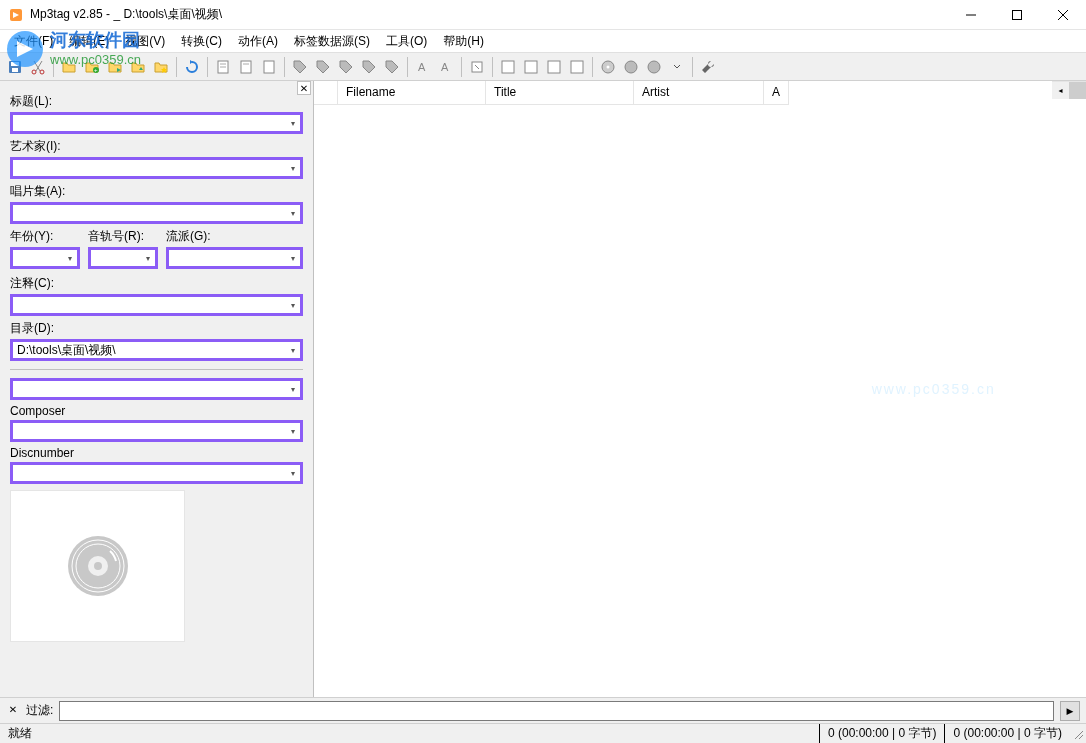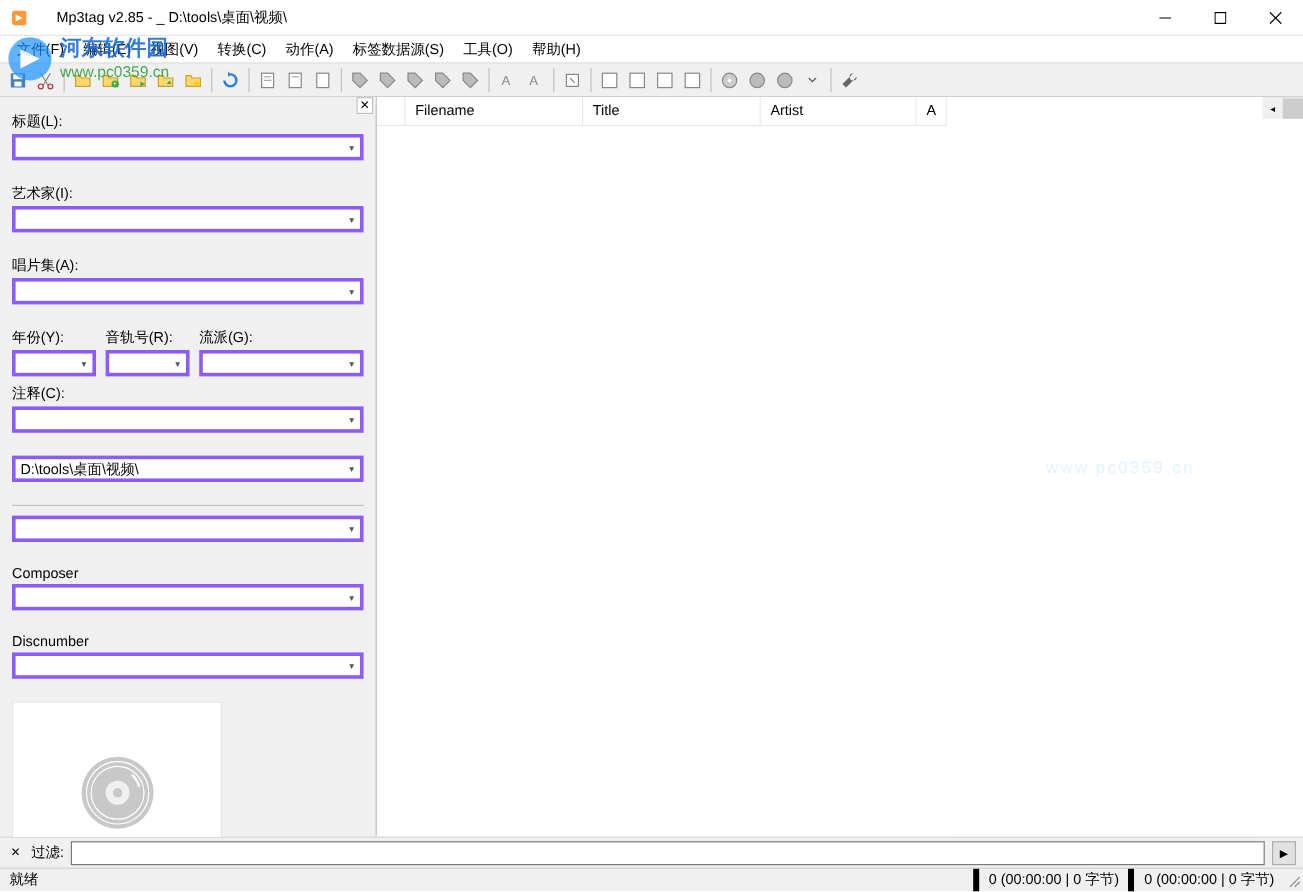--- a/index.html
+++ b/index.html
@@ -1,37 +1,37 @@
 <!DOCTYPE html>
 <html><head>
 <meta charset="utf-8">
 <style>
 * { box-sizing: border-box; margin: 0; padding: 0; }
 body { font-family: "Microsoft YaHei", "Segoe UI", sans-serif; font-size: 12px; background: #fff; overflow: hidden; width: 1086px; height: 743px; position: relative; }
 
-.titlebar { height: 30px; background: #fff; border-bottom: 1px solid #e5e5e5; display: flex; align-items: center; padding-left: 8px; gap: 17px; }
+.titlebar { height: 30px; background: #fff; border-bottom: 1px solid #e5e5e5; display: flex; align-items: center; padding-left: 8px; }
 .titlebar-icon { width: 16px; height: 16px; margin-right: 6px; }
 .titlebar-text { flex: 1; font-size: 12px; color: #000; }
 .win-controls { display: flex; }
 .win-btn { width: 46px; height: 30px; display: flex; align-items: center; justify-content: center; color: #000; cursor: default; }
 
 .menubar { height: 22px; display: flex; align-items: center; padding-left: 6px; background: #fff; }
 .menu-item { padding: 2px 8px; font-size: 12px; cursor: default; }
 
 .toolbar { height: 29px; background: #f0f0f0; border-top: 1px solid #e0e0e0; border-bottom: 1px solid #d0d0d0; display: flex; align-items: center; padding: 0 4px; gap: 1px; }
 .tool-btn { width: 22px; height: 22px; display: flex; align-items: center; justify-content: center; border: 1px solid transparent; cursor: default; }
 .tool-sep { width: 1px; height: 20px; background: #c0c0c0; margin: 0 3px; }
 
 .main-area { display: flex; height: calc(743px - 30px - 22px - 29px - 26px - 20px); }
 
 .left-panel { width: 314px; background: #f0f0f0; border-right: 1px solid #c0c0c0; display: flex; flex-direction: column; position: relative; }
 .panel-header { height: 6px; background: #f0f0f0; position: relative; }
 .panel-close { position: absolute; right: 2px; top: 0; width: 14px; height: 14px; font-size: 10px; text-align: center; line-height: 13px; cursor: default; border: 1px solid #c0c0c0; background: #fff; }
 .panel-body { padding: 6px 10px; overflow-y: auto; flex: 1; }
-.field { margin-bottom: 19px; }
+.field { margin-bottom: 4px; }
 .field-label { font-size: 12px; color: #000; margin-bottom: 2px; display: block; }
 .field-row { display: flex; gap: 8px; }
 .field-col { flex: 1; }
 .combo { width: 100%; height: 22px; border: 3px solid #8b5cf6; background: #fff; font-size: 12px; padding: 0 18px 0 4px; appearance: none; position: relative; }
 .combo-wrap { position: relative; }
 .combo-arrow { position: absolute; right: 1px; top: 1px; width: 18px; height: 20px; display: flex; align-items: center; justify-content: center; pointer-events: none; font-size: 8px; color: #555; }
 .sep-line { height: 1px; background: #c0c0c0; margin: 8px 0; }
 
 .art-box { width: 175px; height: 152px; background: #fff; margin-top: 6px; display: flex; align-items: center; justify-content: center; border: 1px solid #e5e5e5; }
 
@@ -44,21 +44,21 @@
 .scroll-track { flex: 1; background: #f0f0f0; position: relative; }
 .scroll-thumb { position: absolute; left: 0; top: 0; width: 220px; height: 17px; background: #cdcdcd; }
 
 .filter-bar { height: 26px; background: #f0f0f0; border-top: 1px solid #d0d0d0; display: flex; align-items: center; padding: 0 6px; gap: 6px; }
 .filter-close { width: 14px; height: 14px; font-size: 10px; text-align: center; cursor: default; }
 .filter-label { font-size: 12px; }
 .filter-input { flex: 1; height: 20px; border: 1px solid #7a7a7a; background: #fff; padding: 0 4px; }
 .filter-btn { width: 20px; height: 20px; border: 1px solid #adadad; background: #e1e1e1; display: flex; align-items: center; justify-content: center; font-size: 9px; cursor: default; }
 
 .statusbar { height: 20px; background: #f0f0f0; border-top: 1px solid #d0d0d0; display: flex; align-items: center; font-size: 12px; }
-.status-cell { padding: 0 8px; border-right: 5px solid #000000; height: 100%; display: flex; align-items: center; }
+.status-cell { padding: 0 8px; border-right: 1px solid #000000; height: 100%; display: flex; align-items: center; }
 .status-cell:first-child { flex: 1; }
 .resize-grip { width: 16px; display: flex; align-items: flex-end; justify-content: flex-end; padding: 2px; }
 
 .watermark-logo { position: absolute; top: 24px; left: 0px; pointer-events: none; opacity: 0.85; z-index: 100; }
 .watermark-center { position: absolute; top: 50%; left: 55%; transform: translate(-50%,-50%); color: #e0f3ff; font-size: 14px; letter-spacing: 2px; pointer-events: none; }
 </style>
 </head>
 <body>
 
 <div class="watermark-logo">
@@ -305,20 +305,21 @@
         <div class="field-col">
           <label class="field-label">流派(G):</label>
           <div class="combo-wrap"><input class="combo" style=""><span class="combo-arrow">▾</span></div>
         </div>
       </div>
       <div class="field" style="margin-top:6px">
         <label class="field-label">注释(C):</label>
         <div class="combo-wrap"><input class="combo" style=""><span class="combo-arrow">▾</span></div>
       </div>
       <div class="field">
+        <label class="field-label">目录(D):</label>
         <div class="combo-wrap"><input class="combo" value="D:\tools\桌面\视频\" style=""><span class="combo-arrow">▾</span></div>
       </div>
       <div class="sep-line"></div>
       <div class="field">
         <div class="combo-wrap"><input class="combo" style=""><span class="combo-arrow">▾</span></div>
       </div>
       <div class="field">
         <label class="field-label">Composer</label>
         <div class="combo-wrap"><input class="combo" style=""><span class="combo-arrow">▾</span></div>
       </div>

